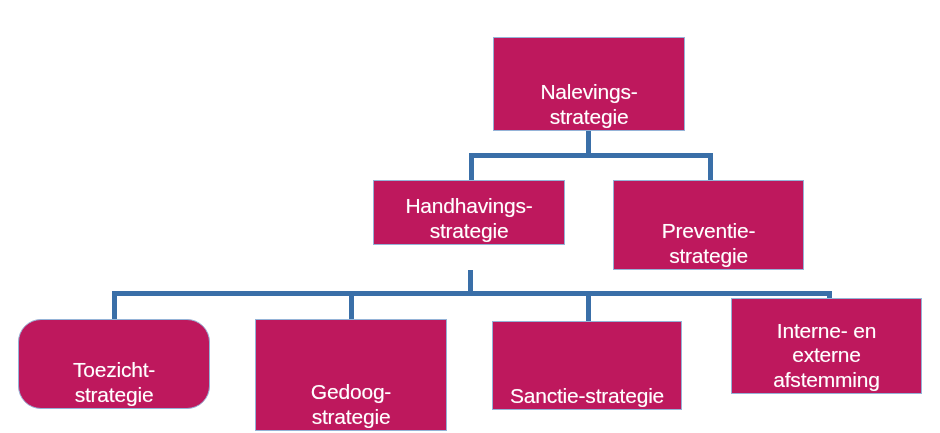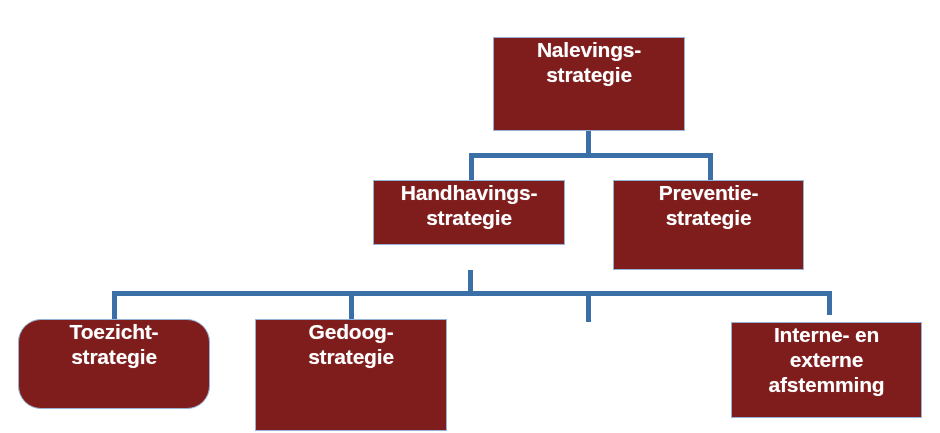--- a/index.html
+++ b/index.html
@@ -10,29 +10,29 @@
   #canvas {
     position: relative;
     width: 940px;
     height: 433px;
     background: #ffffff;
     overflow: hidden;
     font-family: "Liberation Sans", sans-serif;
   }
   .node {
     position: absolute;
-    background: #7f1d1d;
+    background: #be185d;
     border: 1px solid #95B3D7;
     box-sizing: border-box;
     display: flex;
-    align-items: flex-start;
+    align-items: flex-end;
     justify-content: center;
     text-align: center;
     color: #FFFFFF;
-    font-weight: bold;
+    font-weight: normal;
     font-size: 21px;
     line-height: 1.18;
     letter-spacing: -0.2px;
     text-shadow: 0 0 1px rgba(255,255,255,0.35);
     z-index: 2;
   }
   .node .label {
     display: block;
     width: 100%;
     white-space: pre-line;
@@ -83,20 +83,23 @@
   <div class="node" style="left:18px; top:319px; width:192px; height:90px;border-radius:23px;">
     <span class="label">Toezicht-
 strategie</span>
   </div>
 
   <div class="node" style="left:255px; top:319px; width:192px; height:112px;">
     <span class="label">Gedoog-
 strategie</span>
   </div>
 
+  <div class="node nowrap" style="left:492px; top:321px; width:190px; height:89px;">
+    <span class="label">Sanctie-strategie</span>
+  </div>
 
-  <div class="node" style="left:731px; top:322px; width:191px; height:96px;">
+  <div class="node" style="left:731px; top:298px; width:191px; height:96px;">
     <span class="label">Interne- en
 externe
 afstemming</span>
   </div>
 
 </div>
 
 </body></html>

